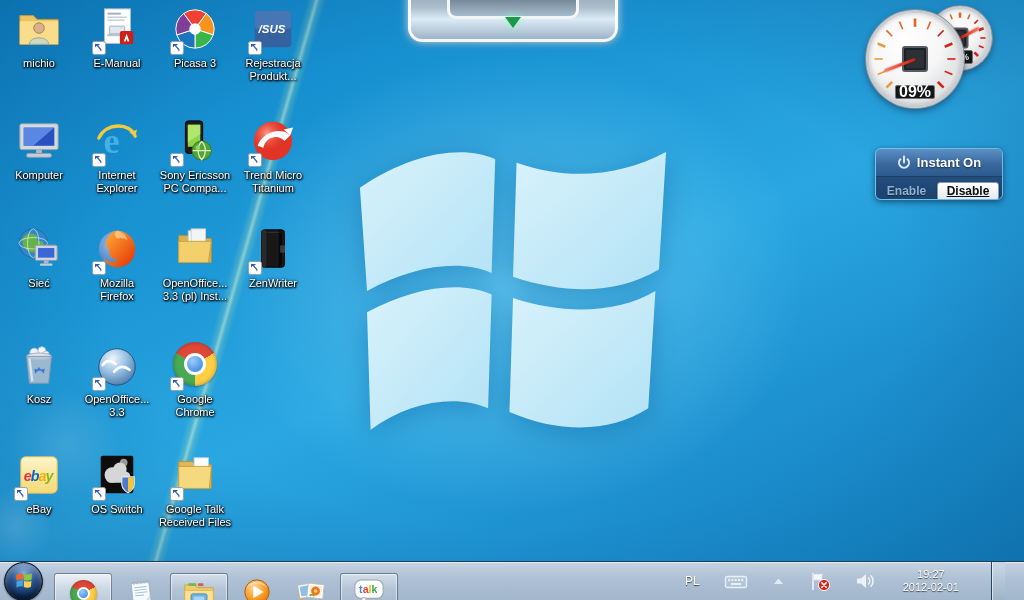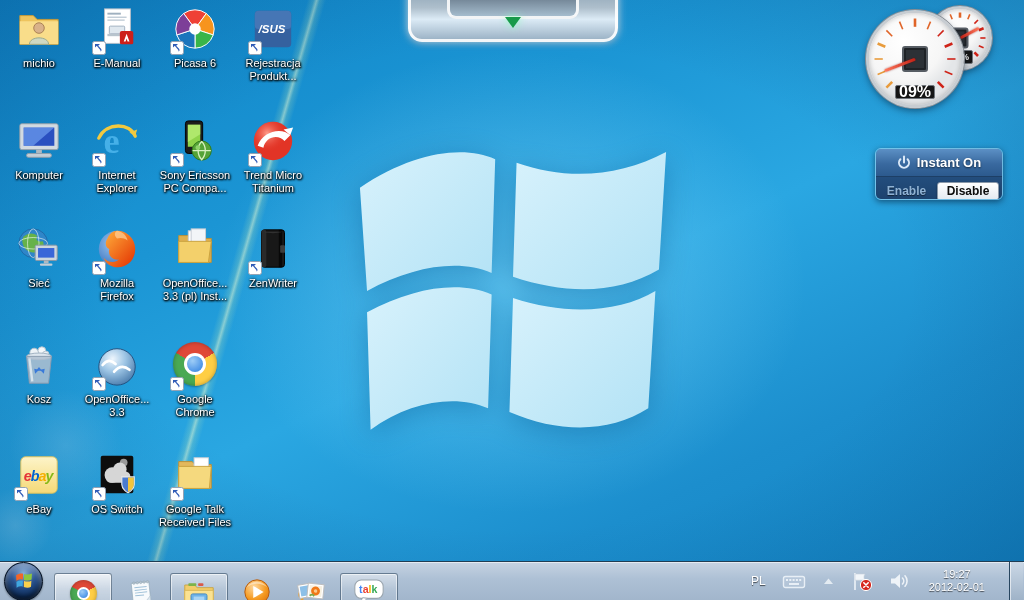--- a/index.html
+++ b/index.html
@@ -42,21 +42,21 @@
   .gval.big{bottom:6px;font-size:16px;} .gval.small{bottom:3px;font-size:9px;}
   
   .instant{position:absolute;left:875px;top:148px;width:126px;height:50px;border-radius:6px;overflow:hidden;
     border:1px solid rgba(255,255,255,.35);box-shadow:0 2px 6px rgba(0,10,30,.5);}
   .instant-head{height:27px;display:flex;align-items:center;justify-content:center;gap:6px;
     background:linear-gradient(#5c90c5,#39699f 55%,#2c5a8e);color:#fff;font-size:13px;font-weight:bold;
     text-shadow:0 1px 2px rgba(0,0,0,.6);border-bottom:1px solid #1d3f66;}
   .instant-row{height:28px;display:flex;align-items:center;background:linear-gradient(#234d7d,#1b3f6a);}
   .btn-enable{flex:1;text-align:center;color:#8fb2d4;font-size:12px;font-weight:bold;text-shadow:0 1px 1px rgba(0,0,0,.5);cursor:default;}
   .btn-disable{width:60px;margin-right:3px;height:17px;line-height:17px;text-align:center;background:linear-gradient(#ffffff,#e2e9f0);
-    border:1px solid #8a99aa;border-radius:3px;color:#0c0c0c;font-size:12px;font-weight:bold;box-shadow:0 1px 2px rgba(0,0,0,.4);}
+    border:1px solid #8a99aa;border-radius:3px;color:#0c0c0c;font-size:12px;font-weight:bold;box-shadow:0 1px 2px rgba(0,0,0,.4);text-decoration:underline;}
   
   .dicon{position:absolute;width:76px;text-align:center;cursor:default;}
   .dicon-img{position:relative;width:48px;height:48px;margin:0 auto;}
   .dicon-img > svg, .dicon-img > .chrome-ic{display:block;margin:0 auto;}
   .sc-overlay{position:absolute;left:-1px;bottom:-1px;width:14px;height:14px;}
   .dicon-label{margin-top:3px;font-size:11px;color:#fff;line-height:13px;
     text-shadow:0 1px 2px #000,0 0 3px rgba(0,0,0,.9),1px 1px 2px #000;}
   .chrome-ic{width:44px;height:44px;margin-top:2px;border-radius:50%;position:relative;
     background:conic-gradient(from -60deg,#df4837 0 120deg,#ffce44 120deg 240deg,#4aa953 240deg 360deg);
     box-shadow:inset 0 0 4px rgba(0,0,0,.3),0 1px 2px rgba(0,0,0,.3);}
@@ -71,21 +71,21 @@
   .orb{width:37px;height:37px;border-radius:50%;margin:0 9px 0 4px;position:relative;flex:0 0 auto;
     background:radial-gradient(circle at 50% 28%,#86add9 0%,#2a5390 38%,#0c2a55 72%,#06193a 100%);
     border:1px solid #04101f;box-shadow:inset 0 4px 6px rgba(255,255,255,.4),inset 0 -3px 5px rgba(0,0,0,.55),0 1px 2px rgba(0,0,0,.4);}
   .orb svg{position:absolute;left:50%;top:50%;transform:translate(-50%,-50%);}
   .tb-item{height:33px;margin:18px 2px 0;display:flex;align-items:flex-end;justify-content:center;flex:0 0 auto;}
   .tb-btn{width:56px;border-radius:3px;border:1px solid rgba(45,70,95,.6);
     background:linear-gradient(rgba(255,255,255,.45),rgba(255,255,255,.14) 48%,rgba(255,255,255,.06));
     box-shadow:inset 0 0 0 1px rgba(255,255,255,.55);}
   .tb-btn.active{background:linear-gradient(rgba(255,255,255,.75),rgba(255,255,255,.4) 48%,rgba(255,255,255,.25));}
   .tb-plain{width:50px;}
-  .tray{margin-left:auto;display:flex;align-items:center;gap:16px;padding-right:1px;height:100%;justify-content:flex-end;}
+  .tray{margin-left:auto;display:flex;align-items:center;gap:24px;padding-right:19px;height:100%;justify-content:flex-end;}
   .tray-text{color:#fff;font-size:12px;text-shadow:0 1px 1px rgba(0,0,0,.65);}
   .clock{color:#fff;font-size:11px;line-height:13px;text-align:center;text-shadow:0 1px 1px rgba(0,0,0,.65);padding:0 4px;}
   .showdesk{width:13px;height:38px;margin-left:4px;border-left:1px solid #27455f;
     background:linear-gradient(#cbd8e6,#9fb3c8);box-shadow:inset 1px 0 0 rgba(255,255,255,.6);}
   .tray-ic{display:flex;align-items:center;}
 </style>
 </head>
 <body>
 
 <div class="stage">
@@ -215,21 +215,21 @@
               <path d="M24,24 L5,30.2 A20,20 0 0 1 12.2,7.8 Z" fill="#7d3f98"></path>
             </g>
             <circle cx="24" cy="24" r="6" fill="#fff"></circle>
           </svg>
           <svg class="sc-overlay" viewBox="0 0 14 14">
             <rect x="0.5" y="0.5" width="13" height="13" rx="2" fill="#fff" stroke="#93a2b4"></rect>
             <path d="M3,3 h5 l-1.8,1.8 2.6,2.6 c1,1 1,2.4 -0.2,3 0,-1.4 -0.6,-2 -1.6,-3 L4.8,4.8 3,6.6 Z" fill="#2f5bb7"></path>
           </svg>
         </div>
         <div class="dicon-label">
-          <div>Picasa 6</div>
+          <div>Picasa 3</div>
         </div>
       </div>
       <div class="dicon" style="left: 235px; top: 6px;">
         <div class="dicon-img">
           <svg viewBox="0 0 48 48" width="46" height="46">
             <rect x="5" y="5" width="38" height="38" rx="4" fill="#35619f"></rect>
             <rect x="5" y="5" width="38" height="19" rx="4" fill="#4676b5"></rect>
             <text x="9" y="28" font-size="12" font-weight="bold" font-style="italic" fill="#fff" font-family="Liberation Sans,sans-serif">/SUS</text>
           </svg>
           <svg class="sc-overlay" viewBox="0 0 14 14">

